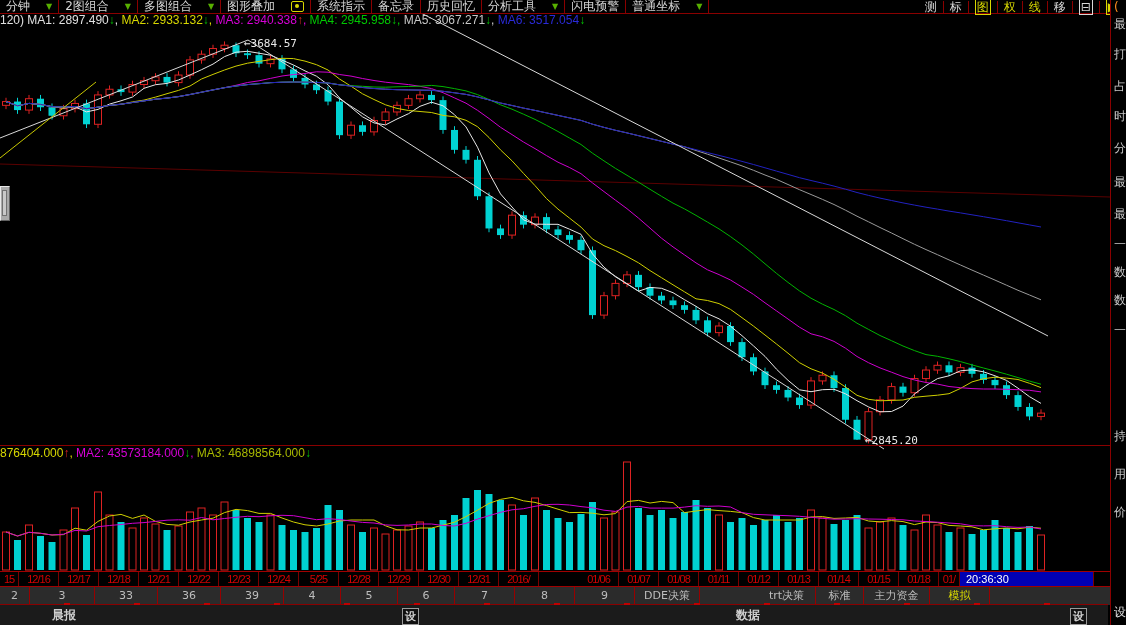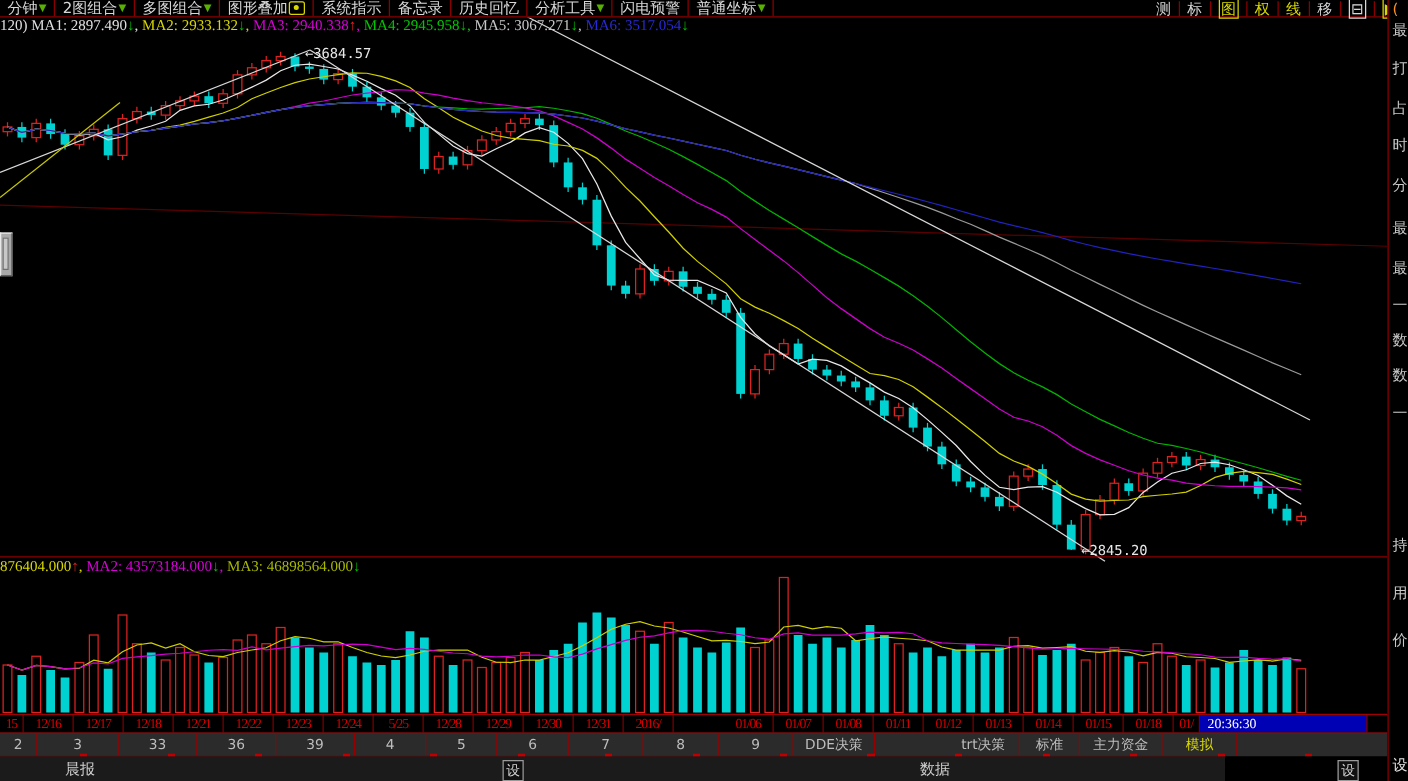--- a/index.html
+++ b/index.html
@@ -1,24 +1,24 @@
 <!DOCTYPE html>
 <html><head>
 <meta charset="utf-8">
 <style>
   html,body{margin:0;padding:0;background:#000;}
   #app{position:relative;width:1126px;height:625px;background:#000;overflow:hidden;
        font-family:"DejaVu Sans","Liberation Sans",sans-serif;}
-  .mono{font-family:Liberation Serif, serif;}
+  .mono{font-family:Liberation Sans, sans-serif;}
   
   #menubar{position:absolute;left:0;top:0;width:1126px;height:13px;background:#000;
            border-bottom:1px solid #8a0000;display:flex;justify-content:space-between;z-index:5;}
   #menu-left,#menu-right{display:flex;align-items:center;height:13px;}
   .mi{color:#d8d8d8;font-size:12px;line-height:13px;padding:0 6px;border-right:1px solid #8a0000;
-      white-space:nowrap;display:flex;align-items:center;gap:1px;}
+      white-space:nowrap;display:flex;align-items:center;gap:16px;}
   .mi .arr{color:#58b000;font-size:8px;}
   .cam{display:inline-block;width:11px;height:9px;border:1px solid #d8d800;border-radius:2px;
        background:#000;position:relative;}
   .cam:after{content:"";position:absolute;left:3px;top:2px;width:4px;height:4px;border-radius:50%;background:#d8d800;}
   .tool{font-size:12px;line-height:12px;padding:0 6px;border-right:1px solid #8a0000;white-space:nowrap;}
   .tool.boxed span{border:1px solid currentColor;padding:0 1px;}
   #overflow-char{position:absolute;left:1114px;top:0;color:#ff9020;font-size:12px;z-index:6;}
   
   #ma-header{position:absolute;left:0;top:13px;width:1110px;height:14px;font-size:12px;line-height:14px;
              white-space:nowrap;z-index:4;}
@@ -40,22 +40,22 @@
   .dc{height:14px;line-height:14px;font-size:11px;color:#d40000;text-align:center;overflow:hidden;
       border-right:1px solid #7a0000;flex:none;letter-spacing:-1px;}
   .dc.hl{background:#cc0000;color:#240000;margin-top:41px;}
   .dc.sel{background:#0000b4;color:#fff;text-align:left;padding-left:6px;letter-spacing:0;}
   
   #week-row{position:absolute;left:0;top:586px;width:1110px;height:18px;background:#2b2b2b;
             border-top:1px solid #a00000;z-index:4;}
   .wc{position:absolute;top:0;height:17px;line-height:17px;font-size:11px;color:#bdbdbd;
       text-align:center;border-right:1px solid #980000;overflow:hidden;}
   
-  #bottom-bar{position:absolute;left:0;top:604px;width:980px;height:21px;background:#1b1b1b;
-              border-top:1px solid #8a0000;z-index:4;}
+  #bottom-bar{position:absolute;left:0;top:604px;width:1108px;height:21px;background:#1b1b1b;
+              border-top:1px solid #8a0000;z-index:4;font-weight:bold;}
   #tick-strip{position:absolute;left:0;top:603px;width:1110px;height:2px;z-index:5;
       background:repeating-linear-gradient(90deg,transparent 0 64px,#c00000 64px 70px);}
   .bb{position:absolute;top:3px;color:#cfcfcf;font-size:12px;line-height:15px;}
   .bb.btn{border:1px solid #9a9a9a;background:#101010;padding:0 2px;font-size:11px;}
   
   #right-strip{position:absolute;left:1110px;top:0;width:16px;height:625px;background:#000;
                border-left:1px solid #8a0000;overflow:hidden;z-index:5;}
   .rs{position:absolute;left:3px;color:#c8c8c8;font-size:12px;line-height:12px;}
   .rs.btm{color:#e0e0e0;}
   

